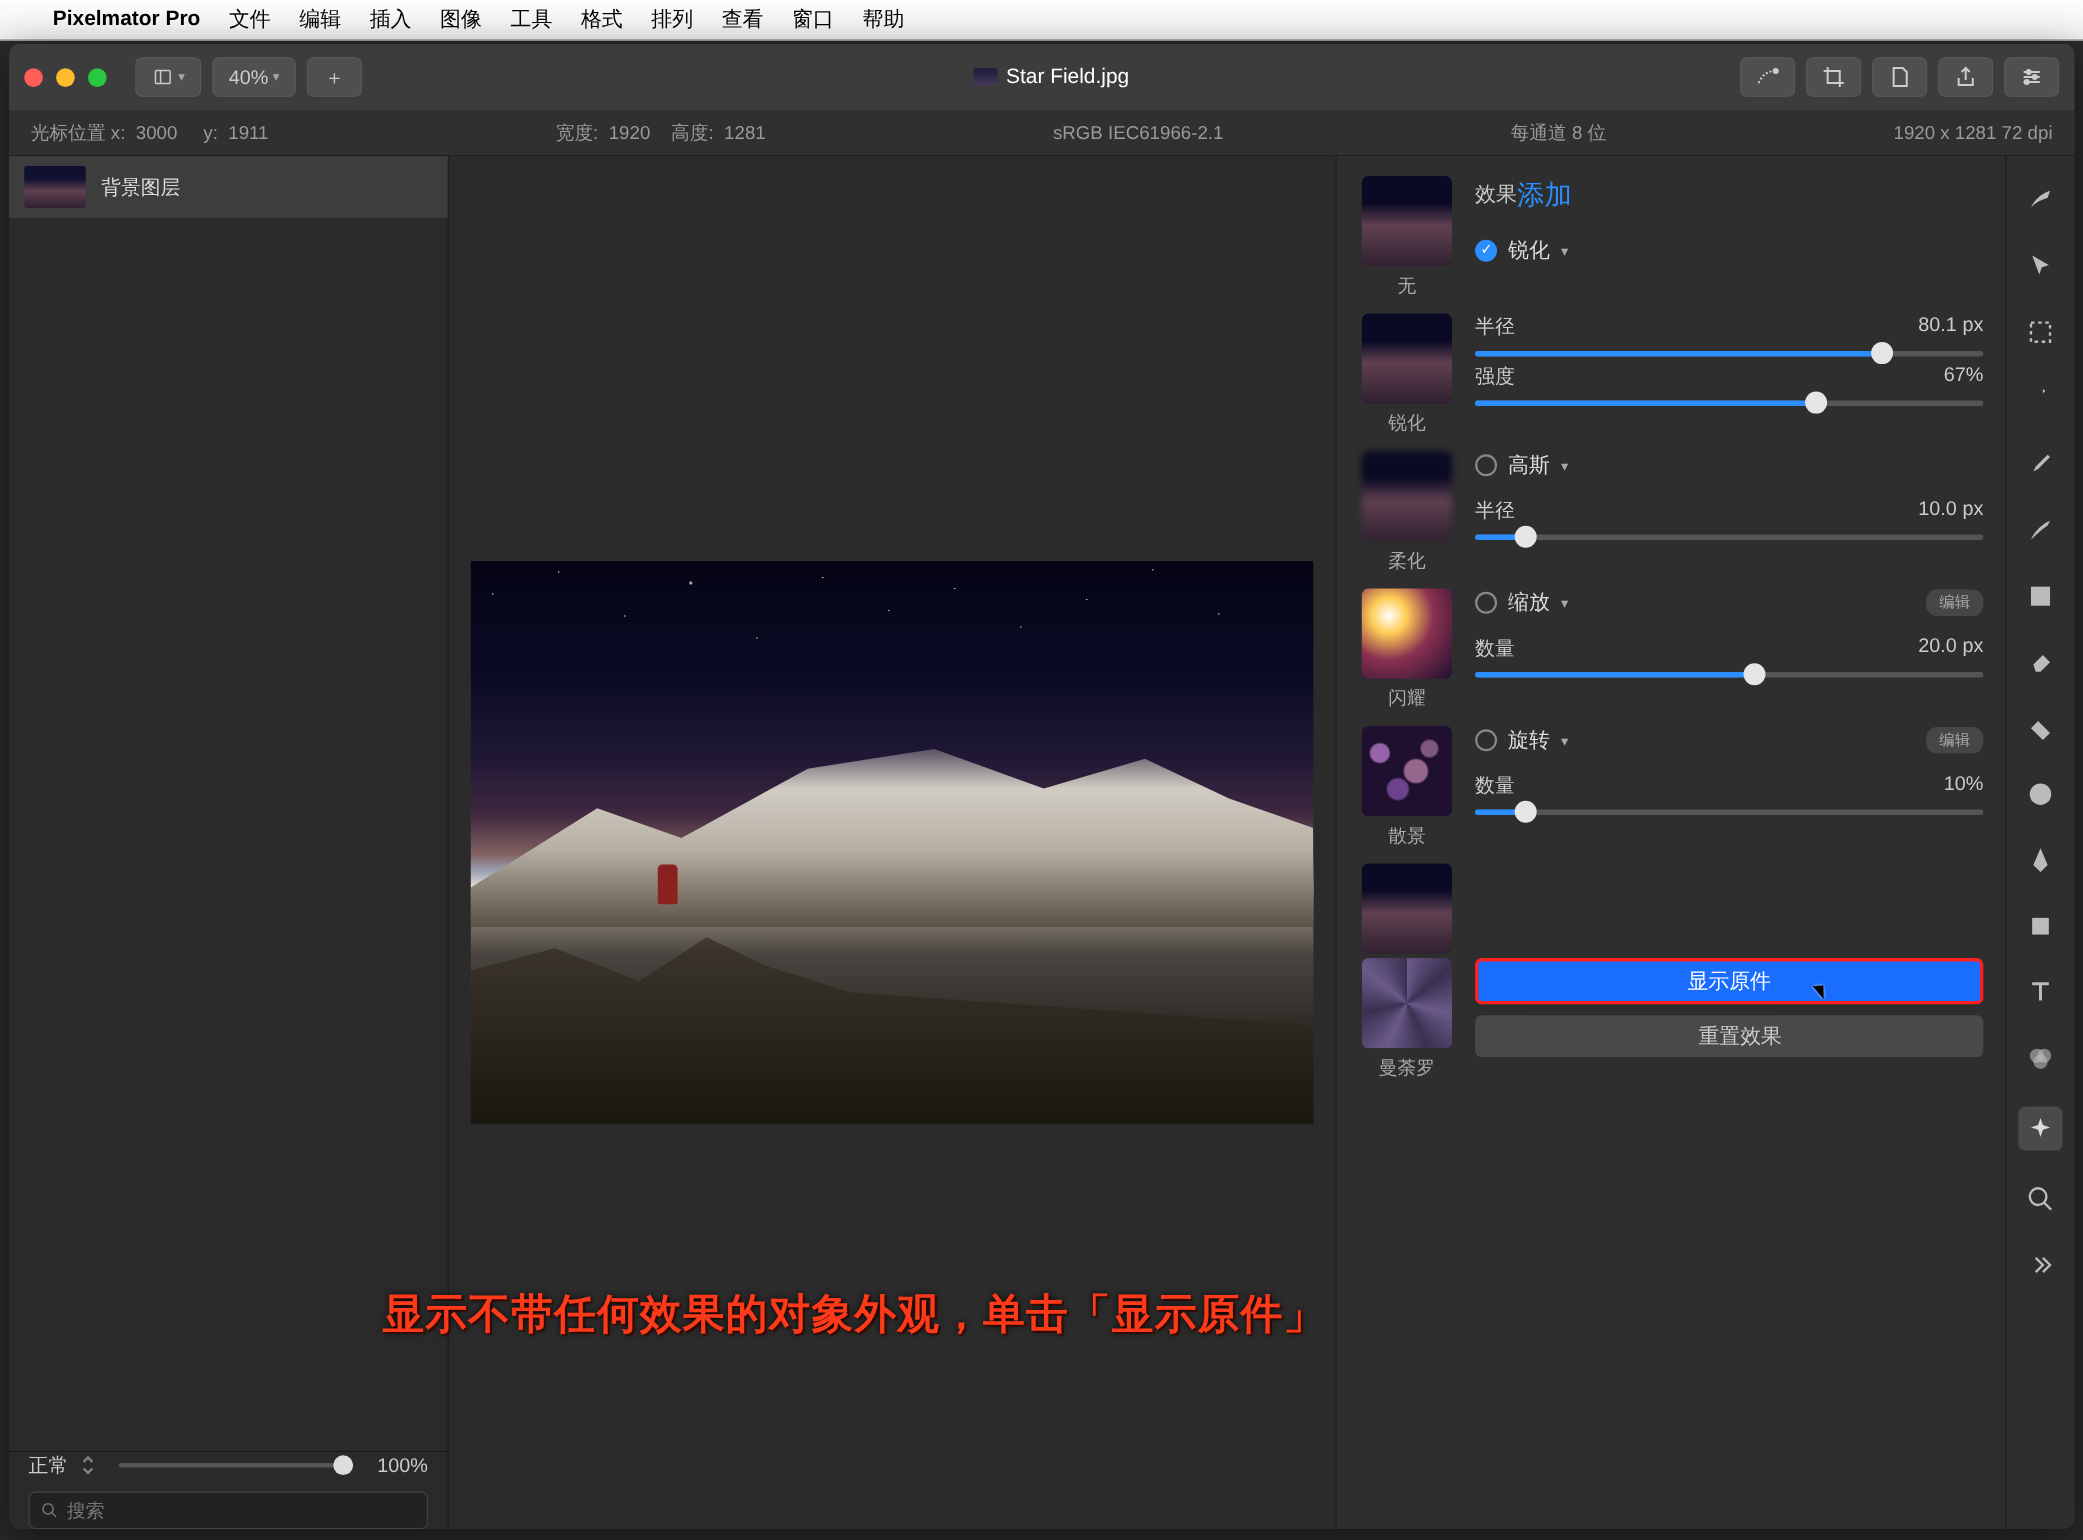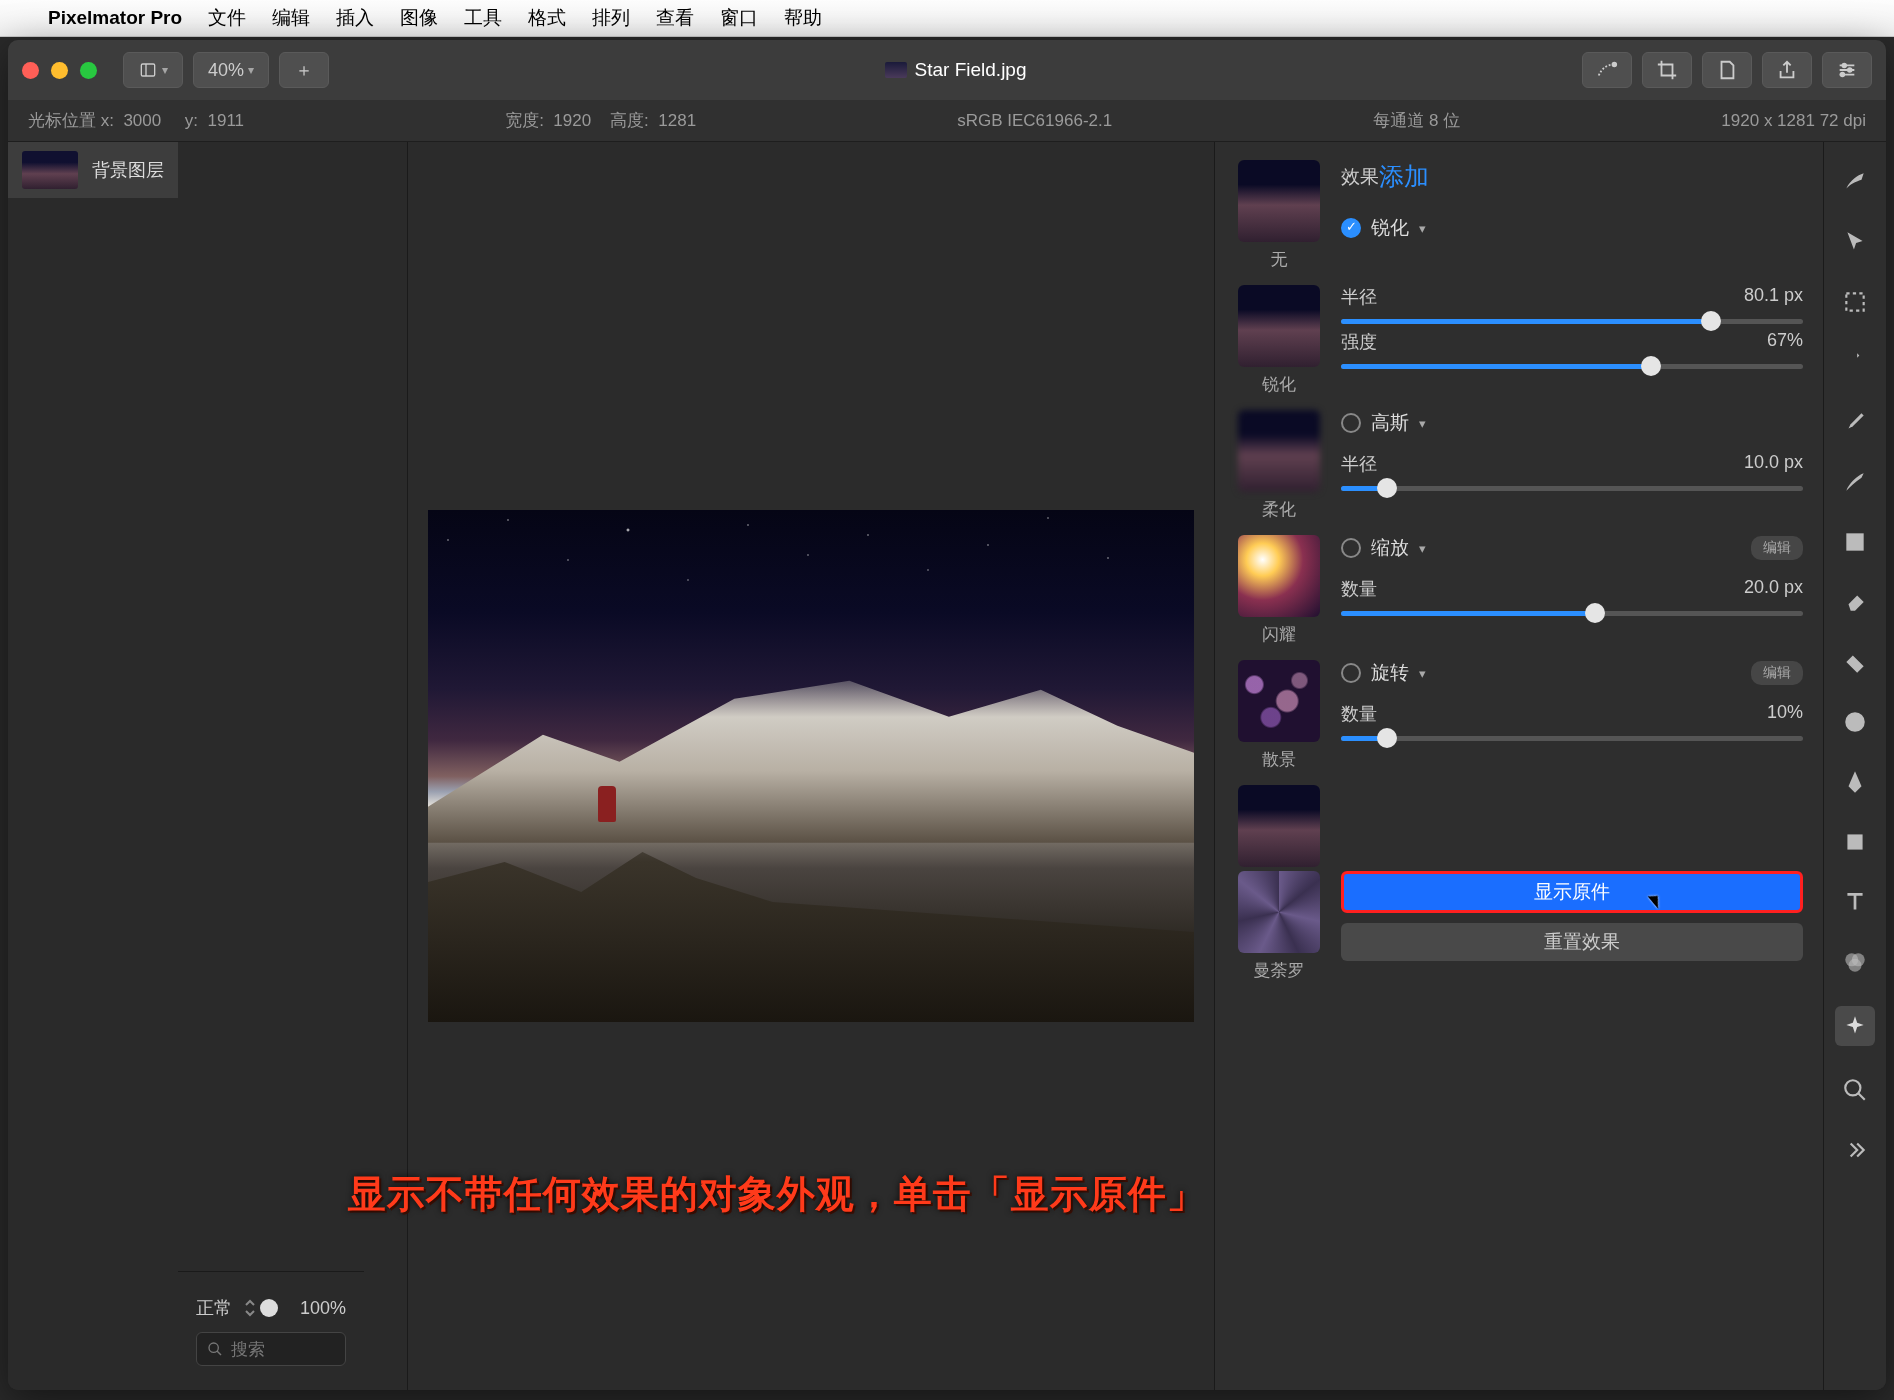--- a/index.html
+++ b/index.html
@@ -26,24 +26,24 @@
 .tb-right { display:flex; gap:10px; }
 .tb-ico { width:50px; height:36px; background:#4f4f4f; border:1px solid #5a5a5a; border-radius:6px; display:flex; align-items:center; justify-content:center; color:#ccc; }
 .tb-ico svg{width:22px;height:22px;fill:none;stroke:#ccc;stroke-width:2;}
 
 
 .infobar { height:42px; background:#303030; border-bottom:1px solid #1e1e1e; display:flex; align-items:center; padding:0 20px; font-size:17px; color:#9a9a9a; justify-content:space-between;}
 .infobar span{white-space:pre;}
 
 
 .main { display:flex; height:calc(100% - 102px); }
-.layers { width:400px; background:#2a2a2a; border-right:1px solid #1a1a1a; display:flex; flex-direction:row;}
+.layers { width:400px; background:#2a2a2a; border-right:1px solid #1a1a1a; display:flex; flex-direction:column;}
 .layer-row{height:56px;background:#3d3d3d;display:flex;align-items:center;padding:0 14px;gap:14px;font-size:18px;}
 .layer-thumb{width:56px;height:38px;background:linear-gradient(#101030 30%,#604050 60%,#302030);border-radius:3px;}
-.layer-bottom{margin-top:auto;padding:24px 18px;border-top:1px solid #1a1a1a;}
+.layer-bottom{margin-top:auto;padding:0 18px;border-top:1px solid #1a1a1a;}
 .blend-row{display:flex;align-items:center;gap:12px;font-size:18px;color:#ccc;margin-bottom:12px;}
 .opacity-track{flex:1;height:4px;background:#555;border-radius:2px;position:relative;margin:0 10px;}
 .opacity-knob{position:absolute;right:0;top:-7px;width:18px;height:18px;background:#ddd;border-radius:50%;}
 .search-box{height:34px;background:#222;border:1px solid #444;border-radius:6px;display:flex;align-items:center;padding:0 10px;color:#777;font-size:17px;gap:8px;}
 
 .canvas-area{flex:1;background:#2b2b2b;position:relative;display:flex;align-items:center;justify-content:center;}
 .canvas-img{width:766px;height:512px;background:linear-gradient(to bottom,#050515 0%,#0a0a25 20%,#201835 35%,#402840 45%,#806060 52%,#9aa0b0 55%,#e8e4dc 58%,#8a8278 62%,#4a4440 70%,#2a2620 85%,#15120e 100%);position:relative;overflow:hidden;}
 .mtn{position:absolute;bottom:35%;left:0;right:0;height:180px;background:linear-gradient(to bottom,transparent,#d0ccc4 30%,#b8b0a4 60%,#5a5044);clip-path:polygon(0 80%,15% 40%,25% 55%,40% 20%,55% 10%,68% 30%,80% 15%,90% 35%,100% 50%,100% 100%,0 100%);}
 .fg{position:absolute;bottom:0;left:0;right:0;height:200px;background:linear-gradient(to bottom,transparent,#3a342a 20%,#1a1610);clip-path:polygon(0 30%,10% 20%,20% 35%,28% 15%,35% 28%,45% 40%,100% 55%,100% 100%,0 100%);}
 .person{position:absolute;bottom:200px;left:170px;width:18px;height:36px;background:#8a2020;border-radius:4px 4px 2px 2px;}

